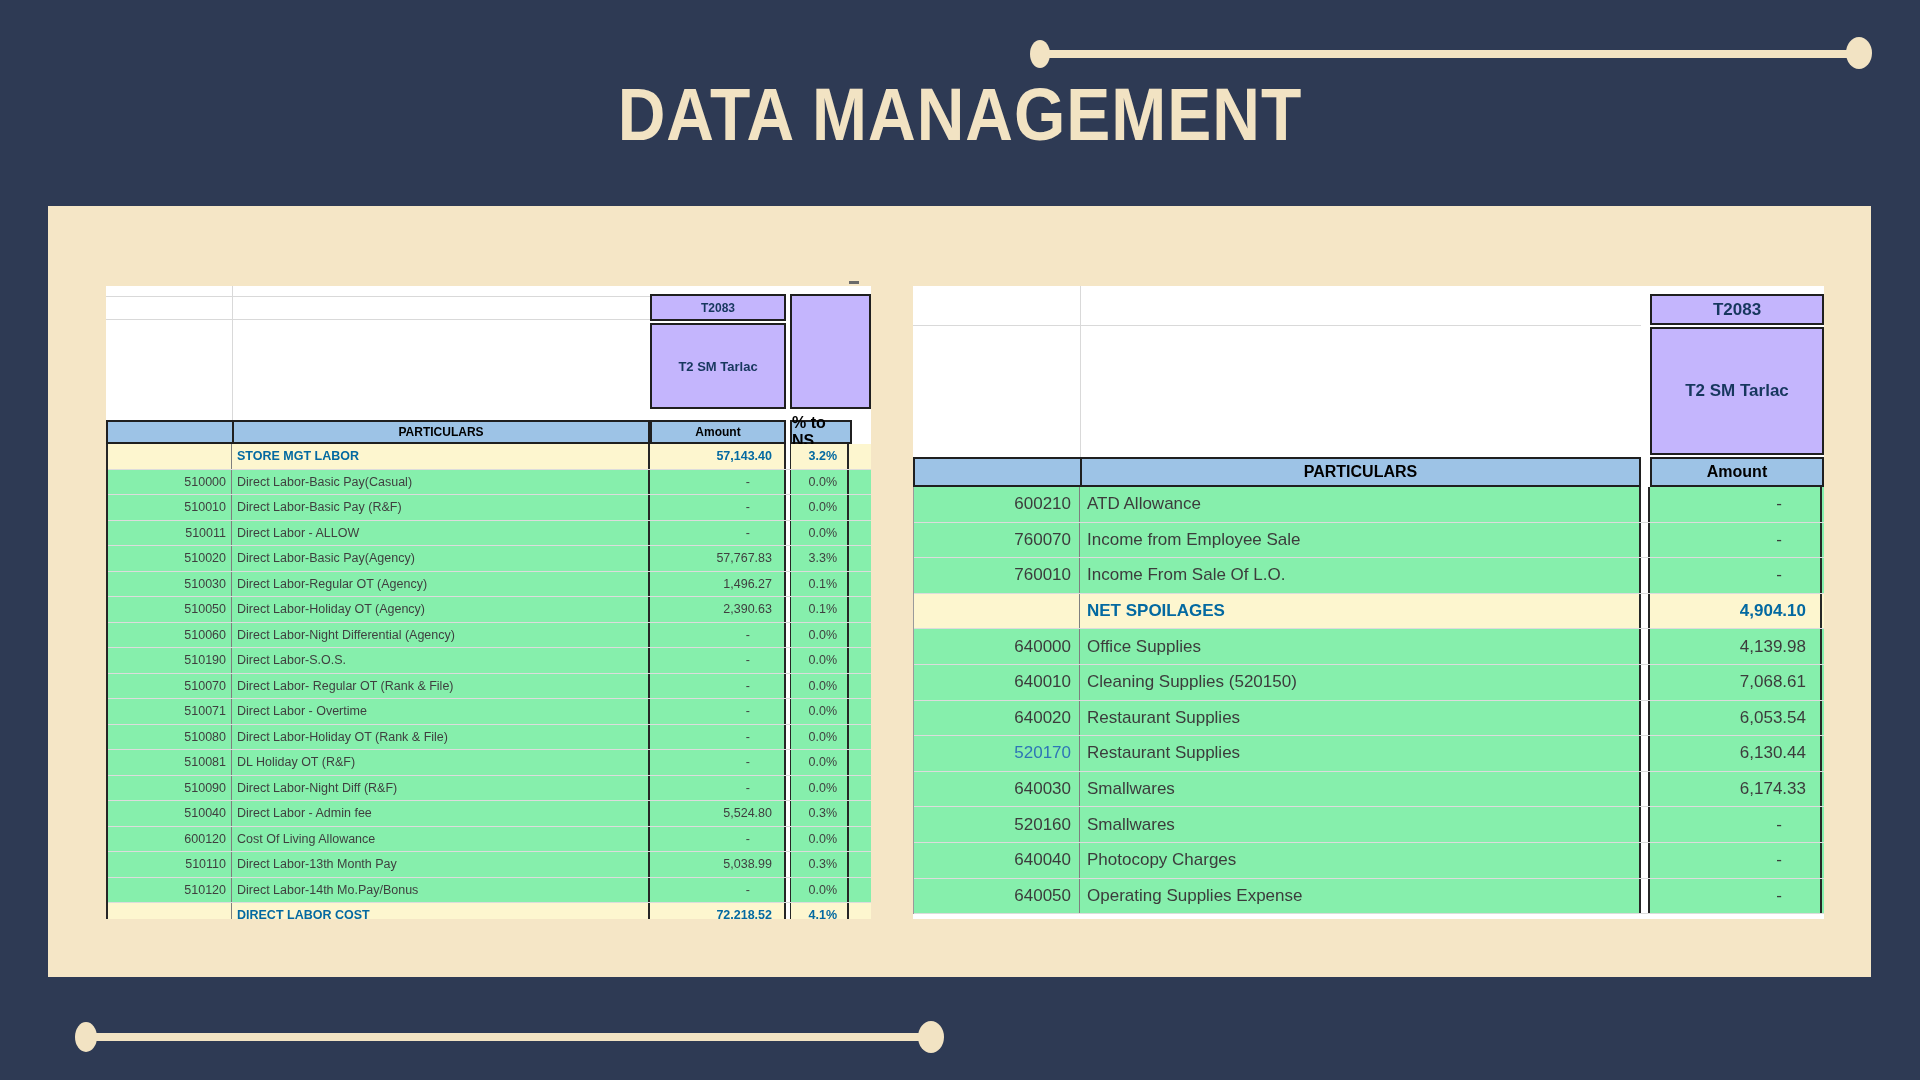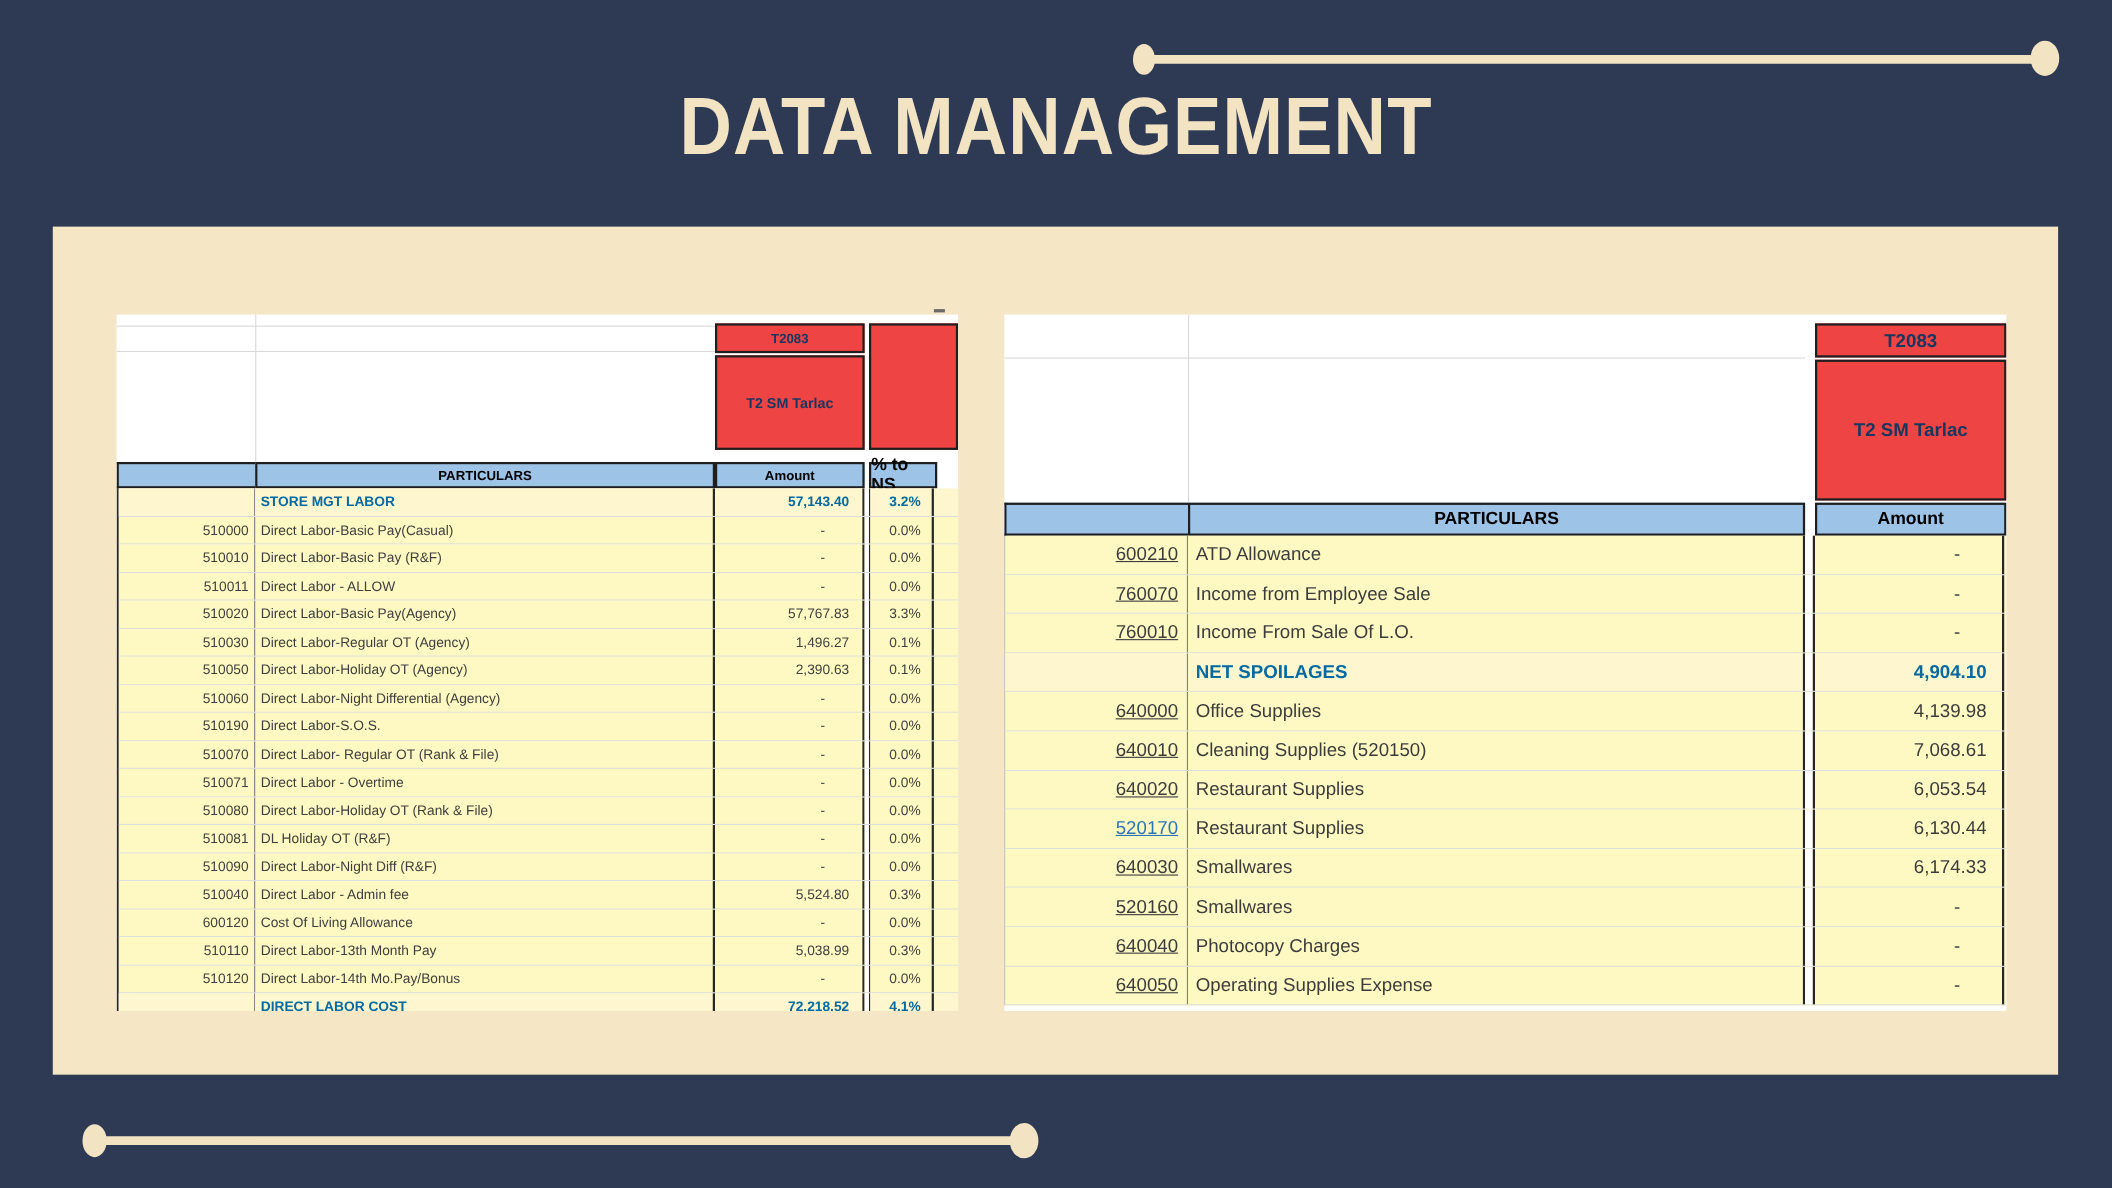--- a/index.html
+++ b/index.html
@@ -23,52 +23,52 @@
 
   
   .sheet{position:absolute;background:#ffffff;overflow:hidden;}
   .sheet-left{left:106px;top:286px;width:765px;height:633px;}
   .sheet-right{left:913px;top:286px;width:911px;height:633px;}
 
   .gridh{position:absolute;height:1px;background:#d9d9d9;}
   .gridv{position:absolute;width:1px;background:#d9d9d9;}
 
   .hbox{
-    position:absolute;background:#ef4444;border:2px solid #1f1f1f;
+    position:absolute;background:#c4b5fd;border:2px solid #1f1f1f;
     color:#17375e;font-weight:bold;display:flex;align-items:center;justify-content:center;
     box-sizing:border-box;text-align:center;
   }
   .bluehdr{
     position:absolute;display:flex;box-sizing:border-box;
   }
   .bluehdr .bcell{
     background:#9dc3e6;border:2px solid #1f1f1f;box-sizing:border-box;
     color:#000000;font-weight:bold;display:flex;align-items:center;justify-content:center;
   }
   .bluehdr .bgap{background:transparent;}
 
   .rows{position:absolute;left:0;display:flex;flex-direction:column;}
   .rows-left{top:158px;width:765px;border-left:2px solid #262626;box-sizing:border-box;}
   .rows-right{top:201px;width:911px;border-left:1px solid #9a9a9a;box-sizing:border-box;}
 
-  .lrow,.rrow{display:flex;box-sizing:border-box;background:#fef9c3;border-bottom:1px solid #dcdcdc;flex:0 0 auto;}
+  .lrow,.rrow{display:flex;box-sizing:border-box;background:#86efac;border-bottom:1px solid #dcdcdc;flex:0 0 auto;}
   .lrow{height:25.5px;font-size:12.5px;color:#3f3f3f;}
   .rrow{height:35.6px;font-size:17px;color:#3c3c3c;}
   .lrow.hl,.rrow.hl{background:#fdf6cf;font-weight:bold;color:#0369a1;}
   .lrow.hl .c, .rrow.hl .c{background:#fdf6cf;}
 
   .c{box-sizing:border-box;display:flex;align-items:center;overflow:hidden;white-space:nowrap;}
   
   .lrow .c-code{width:124px;justify-content:flex-end;padding-right:5px;border-right:1px solid #7f7f7f;}
   .lrow .c-part{width:418px;padding-left:5px;border-right:2px solid #262626;}
   .lrow .c-amt{width:136px;justify-content:flex-end;padding-right:12px;border-right:2px solid #262626;}
   .lrow .c-gap{width:4px;background:#ffffff !important;border-bottom:0;}
   .lrow .c-pct{width:59px;justify-content:flex-end;padding-right:10px;border-left:1px solid #262626;border-right:2px solid #262626;}
   
-  .rrow .c-code{width:166px;justify-content:flex-end;padding-right:8px;border-right:1px solid #7f7f7f;text-decoration:underline;}
+  .rrow .c-code{width:166px;justify-content:flex-end;padding-right:8px;border-right:1px solid #7f7f7f;}
   .rrow .c-part{width:561px;padding-left:7px;border-right:2px solid #262626;}
   .rrow .c-gap{width:7px;background:#ffffff !important;}
   .rrow .c-amt{width:174px;justify-content:flex-end;padding-right:14px;border-left:2px solid #262626;border-right:2px solid #262626;}
 
   .c.dash{padding-right:34px;}
   .rrow .c.dash{padding-right:38px;}
   .code-link{color:#2e75b6;}
   .stray-dash{position:absolute;background:#6a6a6a;}
 </style>
 </head>

